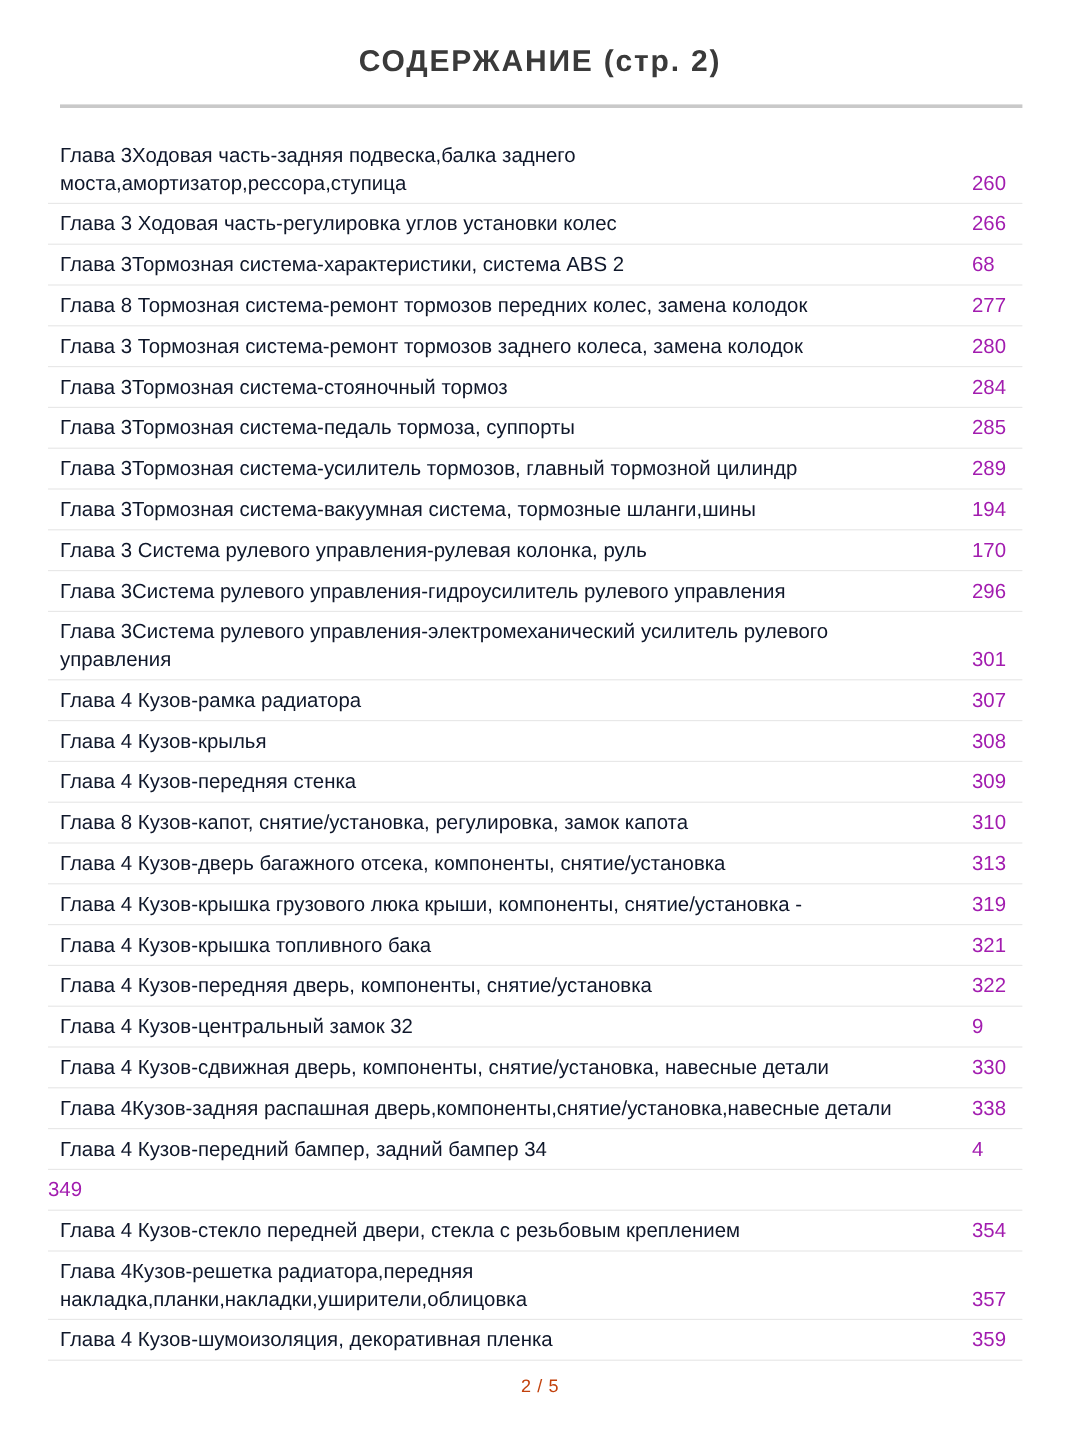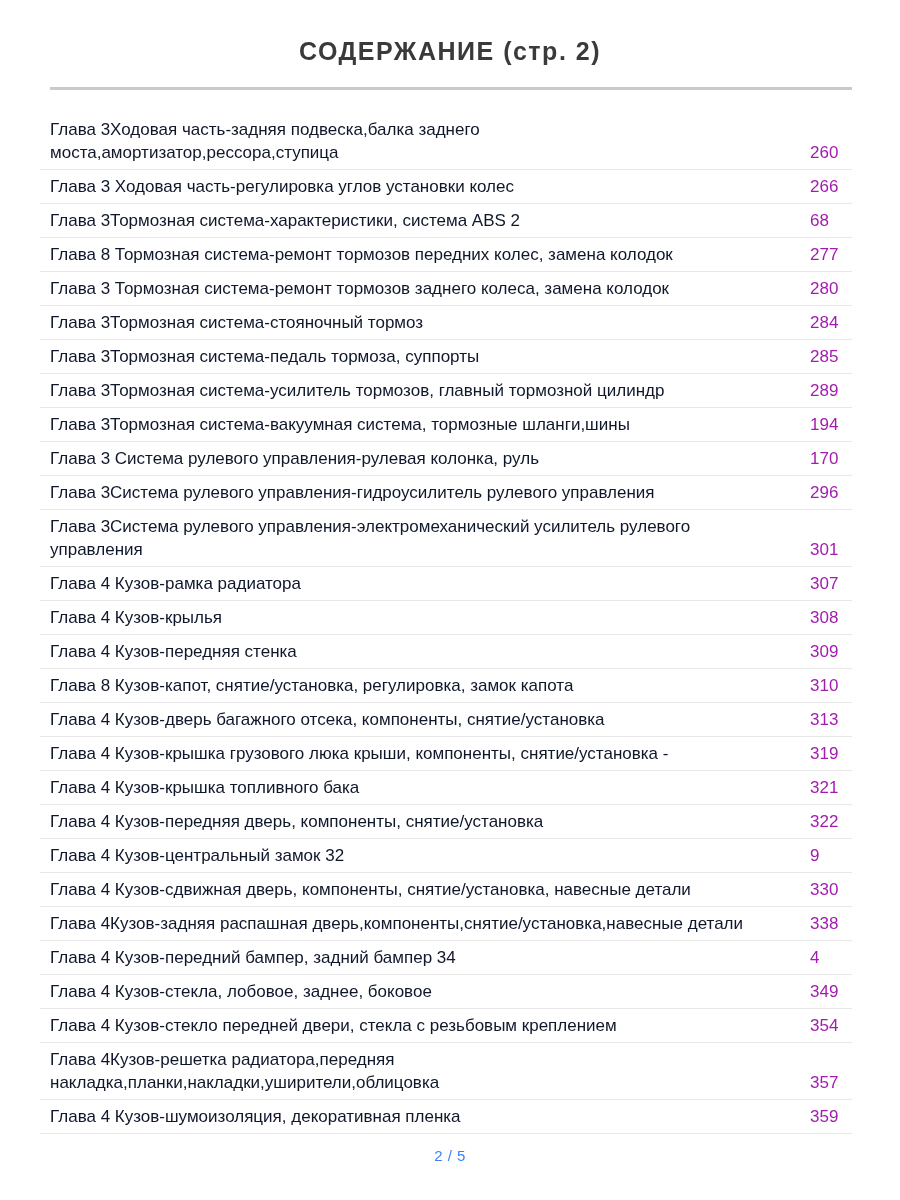--- a/index.html
+++ b/index.html
@@ -51,21 +51,21 @@
     width: 42px;
     font-size: 17px;
     line-height: 23px;
     color: #a21caf;
     text-align: left;
   }
   .footer {
     margin-top: 13px;
     text-align: center;
     font-size: 15px;
-    color: #3b82f6;
+    color: #c2410c;
     letter-spacing: 0.5px;
   }
 </style>
 </head>
 <body>
 
 <div class="page">
 
   <div class="page-title">СОДЕРЖАНИЕ (стр. 2)</div>
 
@@ -188,21 +188,20 @@
     <div class="toc-row-title">Глава 4Кузов-задняя распашная дверь,компоненты,снятие/установка,навесные детали</div>
     <div class="toc-row-page">338</div>
   </div>
 
   <div class="toc-row">
     <div class="toc-row-title">Глава 4 Кузов-передний бампер, задний бампер 34</div>
     <div class="toc-row-page">4</div>
   </div>
 
   <div class="toc-row">
-    <div class="toc-row-title">Глава 4 Кузов-стекла, лобовое, заднее, боковое</div>
     <div class="toc-row-page">349</div>
   </div>
 
   <div class="toc-row">
     <div class="toc-row-title">Глава 4 Кузов-стекло передней двери, стекла с резьбовым креплением</div>
     <div class="toc-row-page">354</div>
   </div>
 
   <div class="toc-row">
     <div class="toc-row-title">Глава 4Кузов-решетка радиатора,передняя

